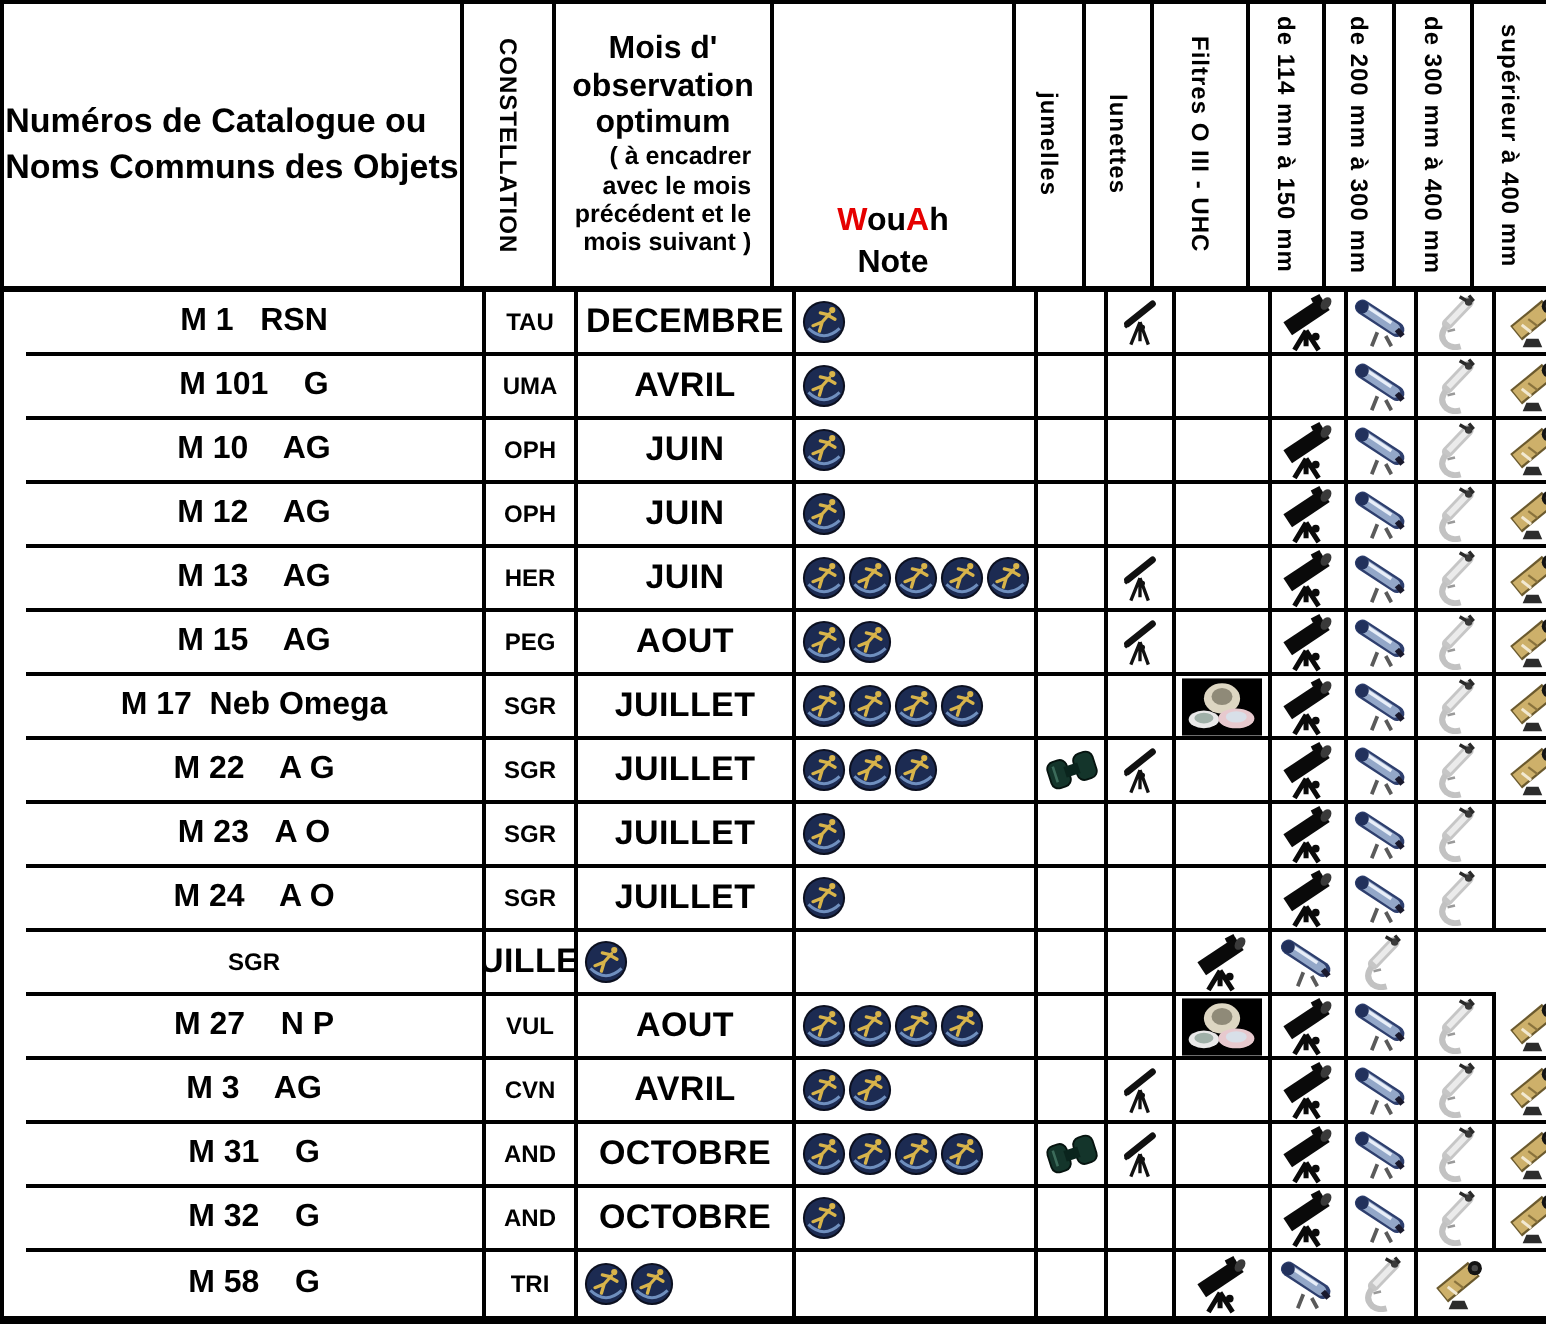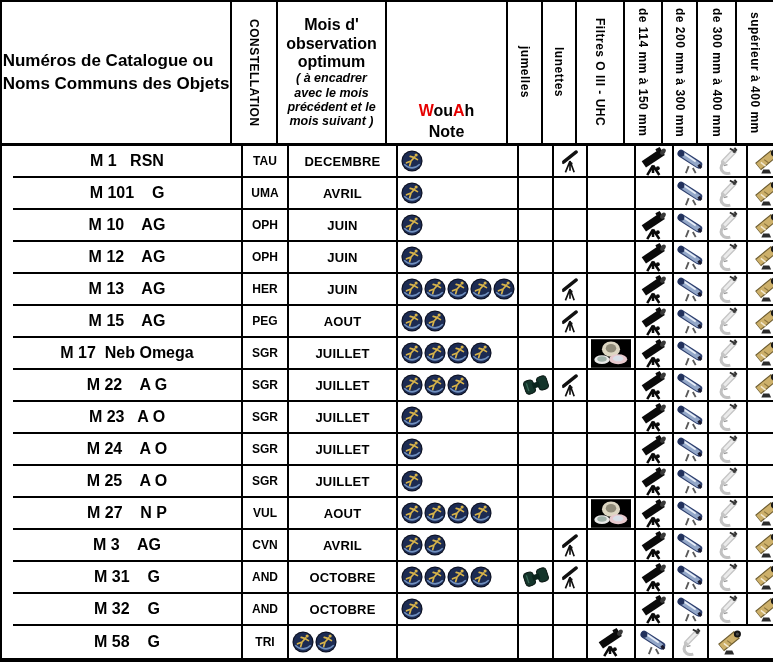--- a/index.html
+++ b/index.html
@@ -31,26 +31,26 @@
   #body .grid-row:last-child .cell{border-bottom:none;}
   .vtext{
     writing-mode:vertical-rl;
     font-size:12px;
     letter-spacing:0.5px;
     text-align:center;
   }
   .h-name{font-size:17px;text-align:left;line-height:1.3;white-space:pre-line;}
   .h-month{flex-direction:column;}
   .month-title{font-size:16px;line-height:1.15;text-align:center;white-space:pre-line;}
-  .month-sub{font-size:12.5px;line-height:1.15;text-align:center;white-space:pre-line;font-style:italic;}
+  .month-sub{font-size:12.5px;line-height:1.15;text-align:right;white-space:pre-line;}
   .h-wouah{flex-direction:column;font-size:16px;line-height:1.3;justify-content:flex-end;}
   .red{color:var(--accent-red,#e60000);}
   .c-name{font-size:16px;white-space:pre;}
   .c-const{font-size:12px;}
-  .c-month{font-size:13px;letter-spacing:0.2px;}
+  .c-month{font-size:17px;letter-spacing:0.2px;}
   .c-wouah{justify-content:flex-start;padding-left:3px;}
   .cicon{display:block;flex:0 0 auto;}
   .c-wouah .cicon{width:22px;height:22px;margin-right:1px;}
   .c-jumelles .cicon{width:30px;height:20px;}
   .c-lunettes .cicon{width:20px;height:27px;}
   .c-filtre .cicon{width:40px;height:29px;}
   .c-t114 .cicon{width:30px;height:29px;}
   .c-t200 .cicon{width:30px;height:28px;}
   .c-t300 .cicon{width:25px;height:28px;}
   .c-t400 .cicon{width:30px;height:28px;}
@@ -521,21 +521,20 @@
           </svg>
         </div>
       <div class="cell c-t300">
           <svg class="cicon">
             <use href="#i-dob"></use>
           </svg>
         </div>
       <div class="cell c-t400"></div>
     </div>
       <div class="grid-row brow">
-      <div class="cell c-name">M 25    A O</div>
       <div class="cell c-const">SGR</div>
       <div class="cell c-month">JUILLET</div>
       <div class="cell c-wouah">
           <svg class="cicon">
             <use href="#i-globe"></use>
           </svg>
         </div>
       <div class="cell c-jumelles"></div>
       <div class="cell c-lunettes"></div>
       <div class="cell c-filtre"></div>

